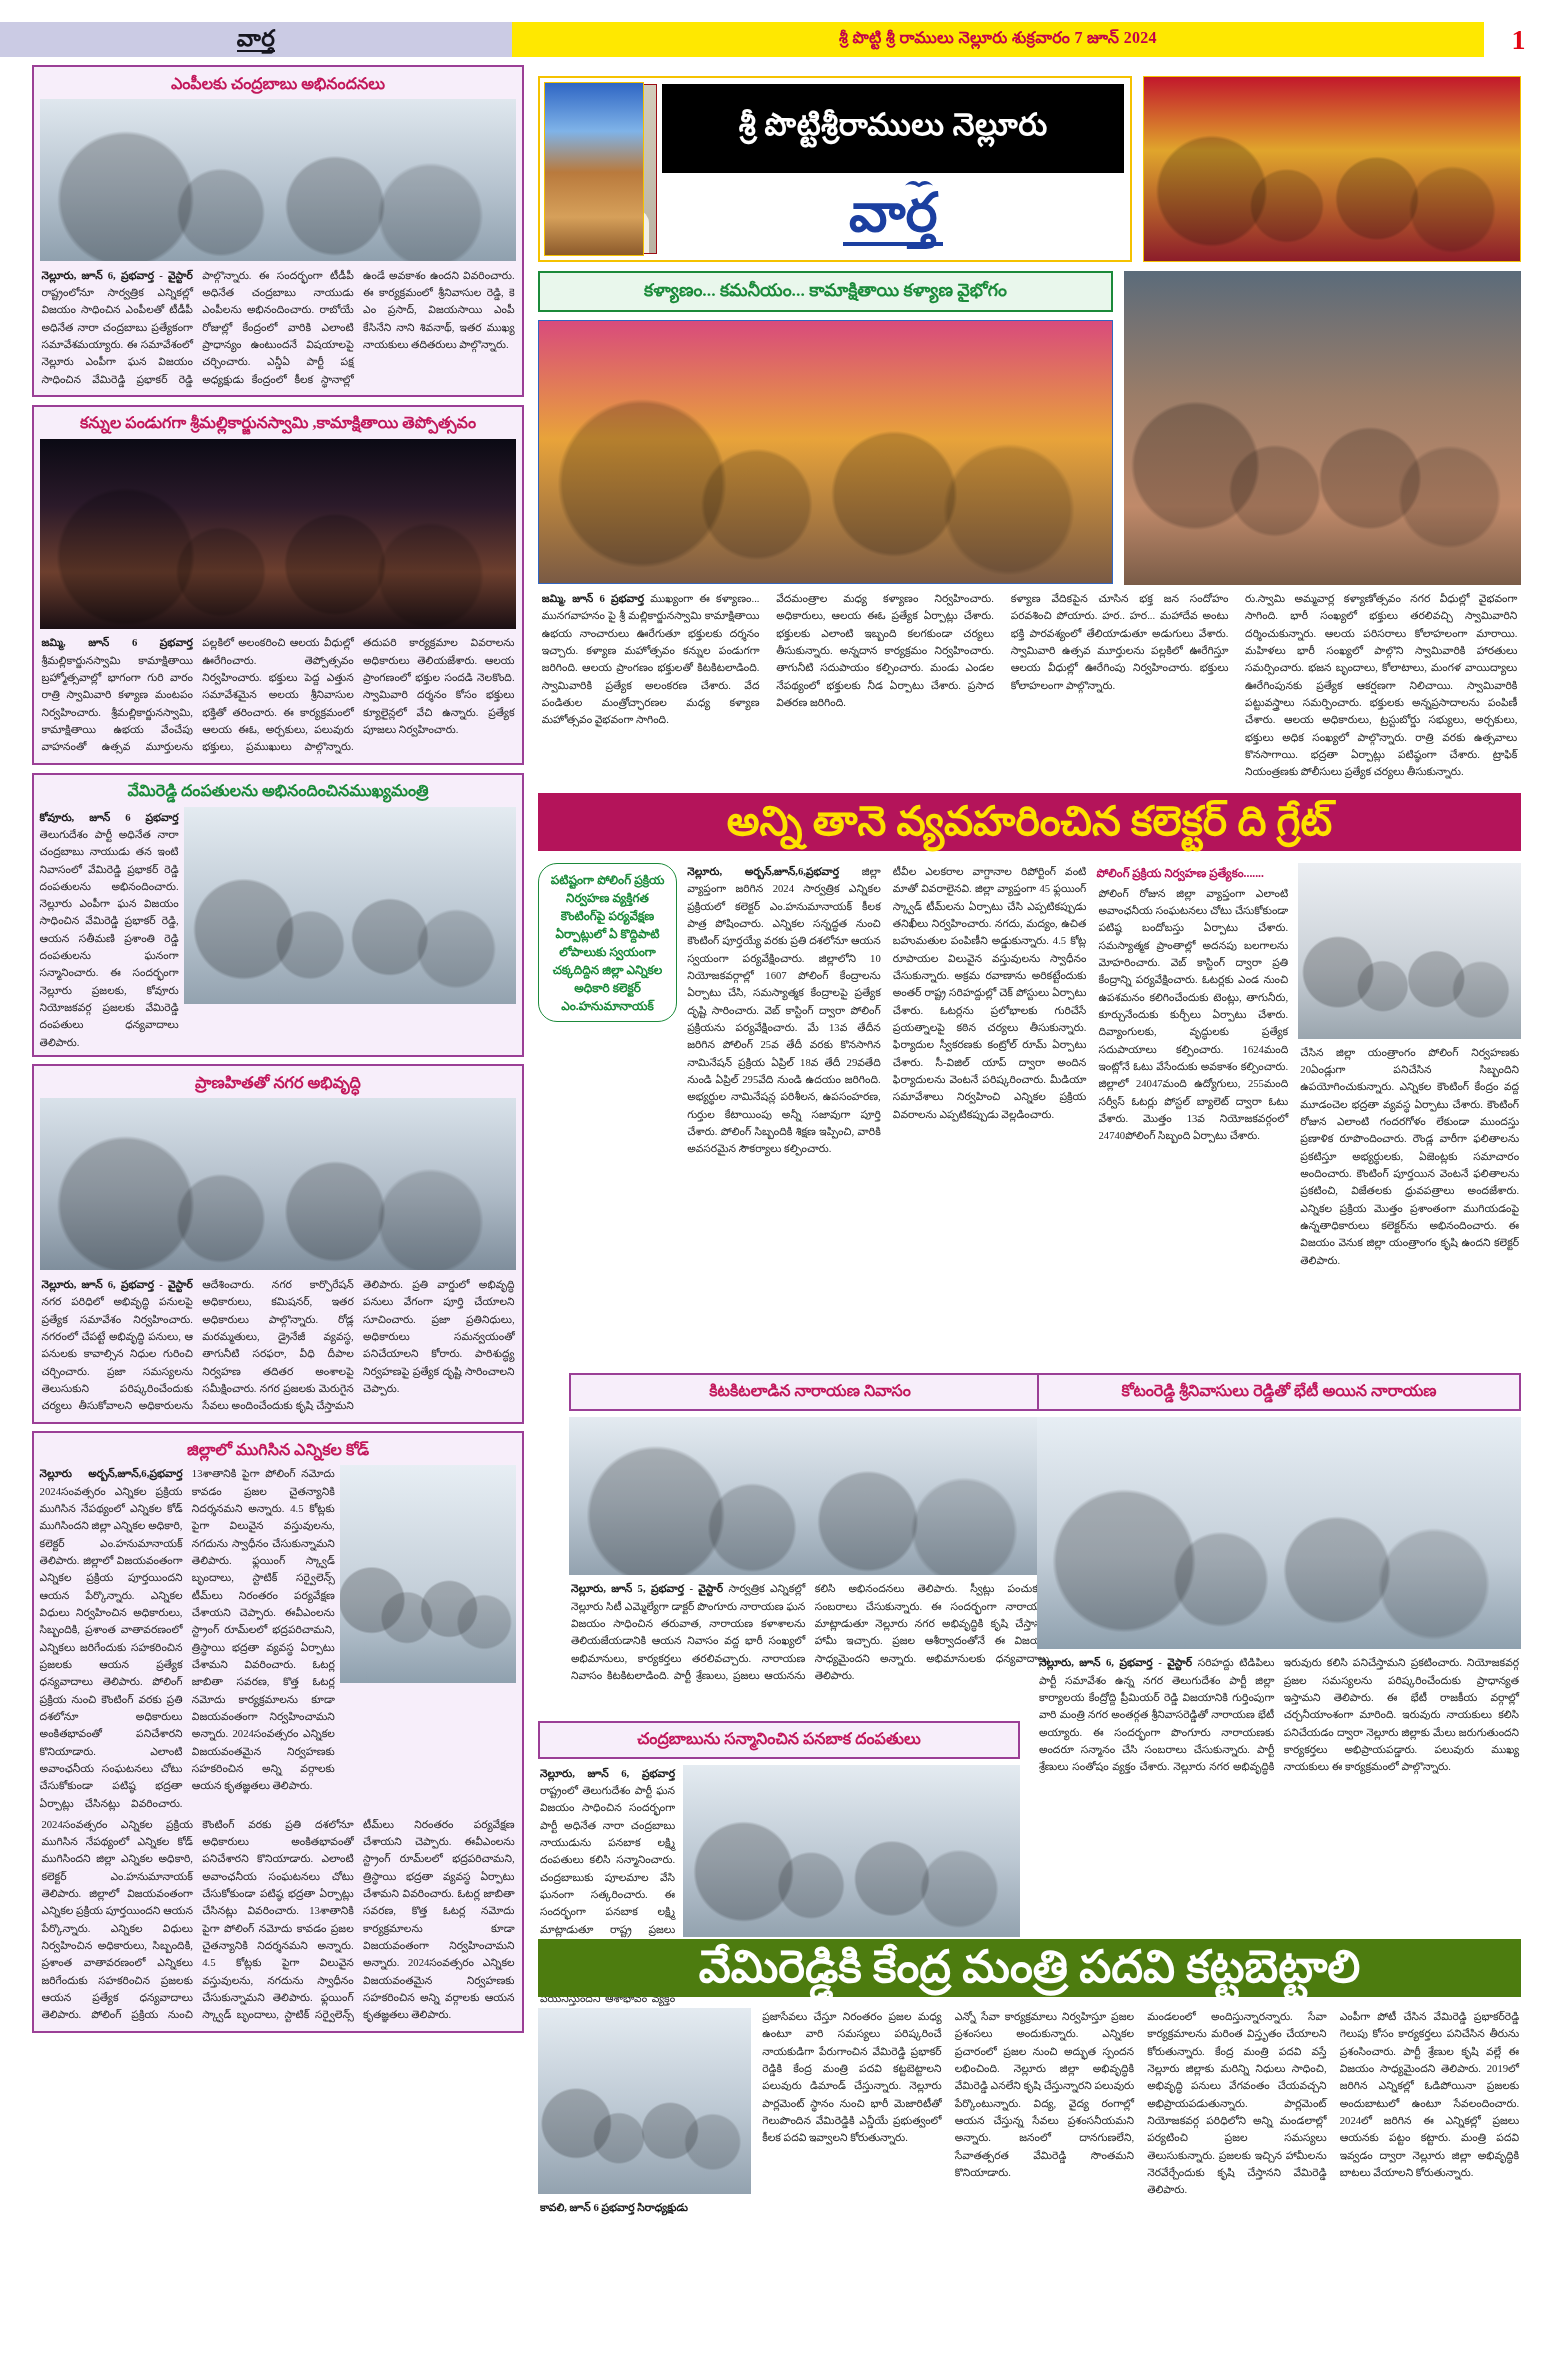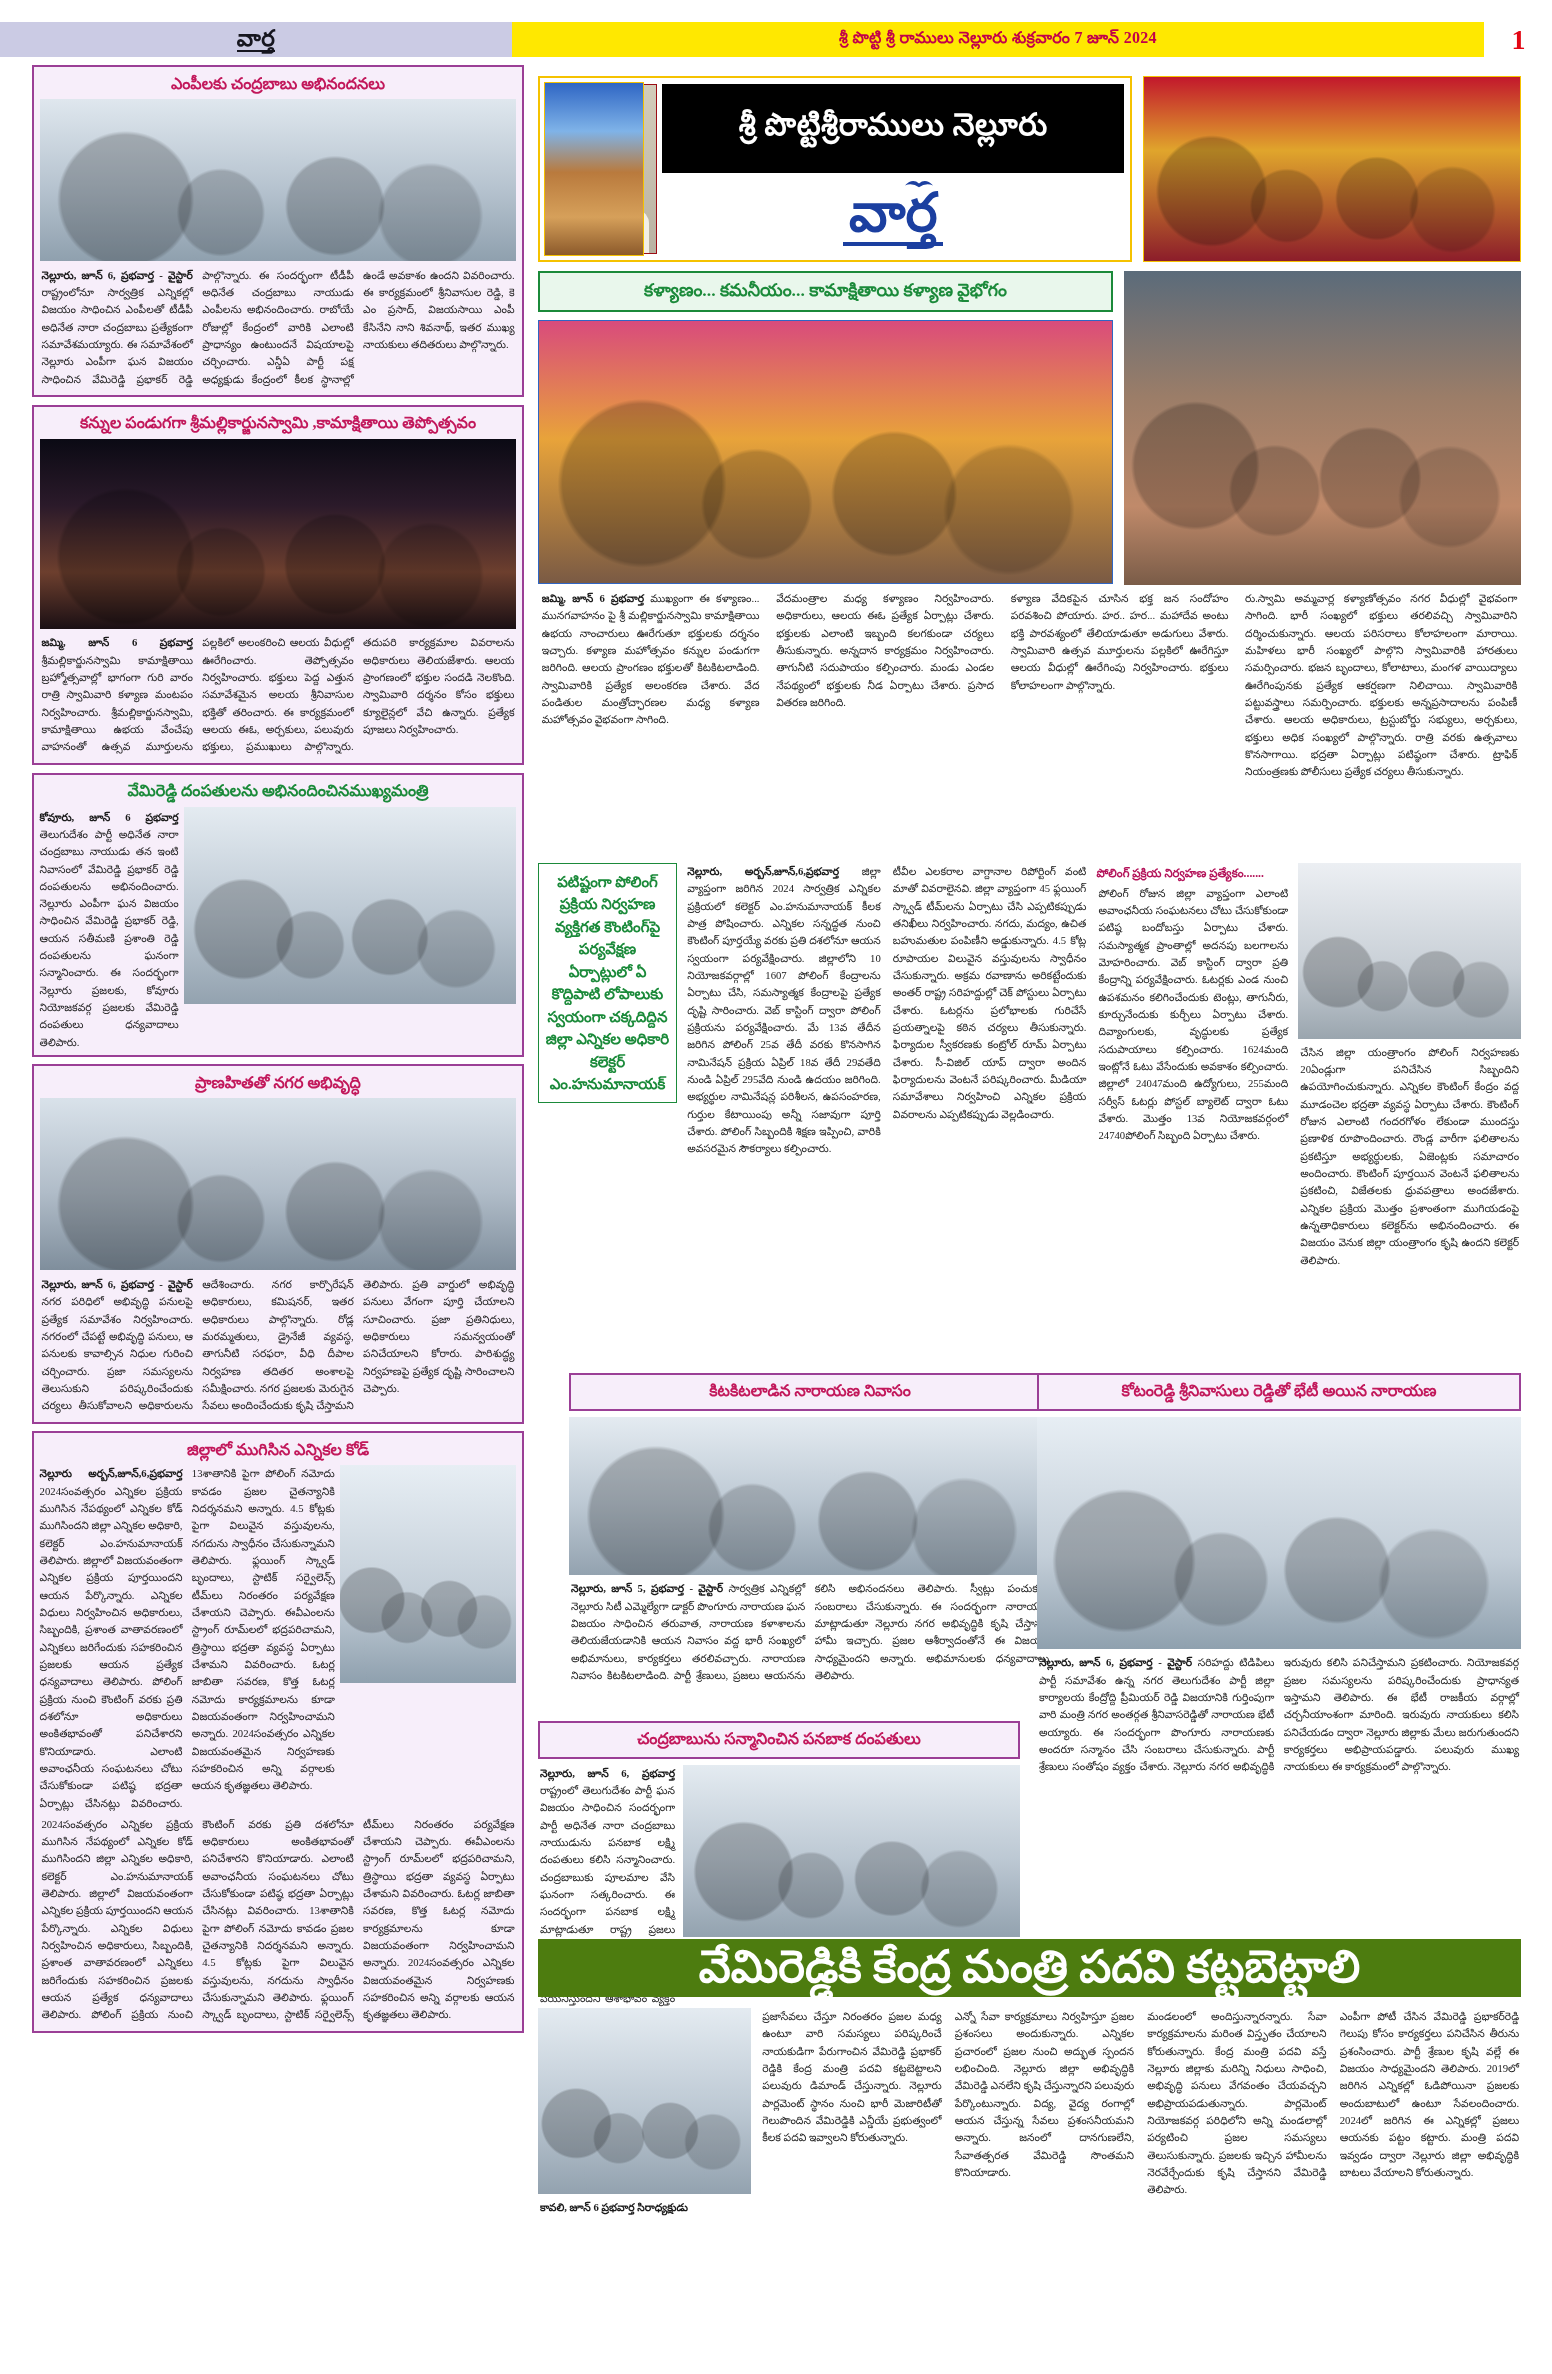--- a/index.html
+++ b/index.html
@@ -276,25 +276,26 @@
       <div class="body-text" style="flex:1 1 0; padding:0 3.7px;">
         <span style="font-weight:bold;">జమ్మి, జూన్ 6 ప్రభవార్త</span>
         <span>ముఖ్యంగా ఈ కళ్యాణం... మునగవాహనం పై శ్రీ మల్లికార్జునస్వామి కామాక్షితాయి ఉభయ నాంచారులు ఊరేగుతూ భక్తులకు దర్శనం ఇచ్చారు. కళ్యాణ మహోత్సవం కన్నుల పండుగగా జరిగింది. ఆలయ ప్రాంగణం భక్తులతో కిటకిటలాడింది. స్వామివారికి ప్రత్యేక అలంకరణ చేశారు. వేద పండితుల మంత్రోచ్ఛారణల మధ్య కళ్యాణ మహోత్సవం వైభవంగా సాగింది.</span>
       </div>
       <div class="body-text" style="flex:1 1 0; padding:0 3.7px;">వేదమంత్రాల మధ్య కళ్యాణం నిర్వహించారు. అధికారులు, ఆలయ ఈఓ ప్రత్యేక ఏర్పాట్లు చేశారు. భక్తులకు ఎలాంటి ఇబ్బంది కలగకుండా చర్యలు తీసుకున్నారు. అన్నదాన కార్యక్రమం నిర్వహించారు. తాగునీటి సదుపాయం కల్పించారు. మండు ఎండల నేపథ్యంలో భక్తులకు నీడ ఏర్పాటు చేశారు. ప్రసాద వితరణ జరిగింది.</div>
       <div class="body-text" style="flex:1 1 0; padding:0 3.7px;">కళ్యాణ వేదికపైన చూసిన భక్త జన సందోహం పరవశించి పోయారు. హర.. హర... మహాదేవ అంటు భక్తి పారవశ్యంలో తేలియాడుతూ అడుగులు వేశారు. స్వామివారి ఉత్సవ మూర్తులను పల్లకిలో ఊరేగిస్తూ ఆలయ వీధుల్లో ఊరేగింపు నిర్వహించారు. భక్తులు కోలాహలంగా పాల్గొన్నారు.</div>
       <div class="body-text" style="flex:1.25 1 0; padding:0 3.7px;">రు.స్వామి అమ్మవార్ల కళ్యాణోత్సవం నగర వీధుల్లో వైభవంగా సాగింది. భారీ సంఖ్యలో భక్తులు తరలివచ్చి స్వామివారిని దర్శించుకున్నారు. ఆలయ పరిసరాలు కోలాహలంగా మారాయి. మహిళలు భారీ సంఖ్యలో పాల్గొని స్వామివారికి హారతులు సమర్పించారు. భజన బృందాలు, కోలాటాలు, మంగళ వాయిద్యాలు ఊరేగింపునకు ప్రత్యేక ఆకర్షణగా నిలిచాయి. స్వామివారికి పట్టువస్త్రాలు సమర్పించారు. భక్తులకు అన్నప్రసాదాలను పంపిణీ చేశారు. ఆలయ అధికారులు, ట్రస్టుబోర్డు సభ్యులు, అర్చకులు, భక్తులు అధిక సంఖ్యలో పాల్గొన్నారు. రాత్రి వరకు ఉత్సవాలు కొనసాగాయి. భద్రతా ఏర్పాట్లు పటిష్ఠంగా చేశారు. ట్రాఫిక్ నియంత్రణకు పోలీసులు ప్రత్యేక చర్యలు తీసుకున్నారు.</div>
     </div>
   </div>
 
+  <div class="banner pink" style="position:absolute; left:538px; top:793px; width:983px; height:58px;">అన్ని తానె వ్యవహరించిన కలెక్టర్ ది గ్రేట్</div>
 
   <div class="col" style="left:538px; top:863px; width:983px; height:501px;">
     <div style="display:flex; gap:8.3px; height:100%;">
       <div style="flex:0 0 139px;">
-        <div class="green-blurb" style="font-size:15px;">పటిష్టంగా పోలింగ్ ప్రక్రియ నిర్వహణ వ్యక్తిగత కౌంటింగ్‌పై పర్యవేక్షణ ఏర్పాట్లులో ఏ కొద్దిపాటి లోపాలుకు స్వయంగా చక్కదిద్దిన జిల్లా ఎన్నికల అధికారి కలెక్టర్ ఎం.హనుమానాయక్</div>
+        <div class="green-blurb" style="font-size:12px;border-radius:19px;">పటిష్టంగా పోలింగ్ ప్రక్రియ నిర్వహణ వ్యక్తిగత కౌంటింగ్‌పై పర్యవేక్షణ ఏర్పాట్లులో ఏ కొద్దిపాటి లోపాలుకు స్వయంగా చక్కదిద్దిన జిల్లా ఎన్నికల అధికారి కలెక్టర్ ఎం.హనుమానాయక్</div>
       </div>
       <div class="body-text" style="flex:1 1 0; padding:0 1.9px;">
         <span style="font-weight:bold;">నెల్లూరు, అర్బన్,జూన్,6,ప్రభవార్త</span>
         <span>జిల్లా వ్యాప్తంగా జరిగిన 2024 సార్వత్రిక ఎన్నికల ప్రక్రియలో కలెక్టర్ ఎం.హనుమానాయక్ కీలక పాత్ర పోషించారు. ఎన్నికల సన్నద్ధత నుంచి కౌంటింగ్ పూర్తయ్యే వరకు ప్రతి దశలోనూ ఆయన స్వయంగా పర్యవేక్షించారు. జిల్లాలోని 10 నియోజకవర్గాల్లో 1607 పోలింగ్ కేంద్రాలను ఏర్పాటు చేసి, సమస్యాత్మక కేంద్రాలపై ప్రత్యేక దృష్టి సారించారు. వెబ్ కాస్టింగ్ ద్వారా పోలింగ్ ప్రక్రియను పర్యవేక్షించారు. మే 13వ తేదీన జరిగిన పోలింగ్ 25వ తేదీ వరకు కొనసాగిన నామినేషన్ ప్రక్రియ ఏప్రిల్ 18వ తేదీ 29వతేది నుండి ఏప్రిల్ 295వేది నుండి ఉదయం జరిగింది. అభ్యర్థుల నామినేషన్ల పరిశీలన, ఉపసంహరణ, గుర్తుల కేటాయింపు అన్నీ సజావుగా పూర్తి చేశారు. పోలింగ్ సిబ్బందికి శిక్షణ ఇప్పించి, వారికి అవసరమైన సౌకర్యాలు కల్పించారు.</span>
       </div>
       <div class="body-text" style="flex:1 1 0; padding:0 1.9px;">టీవీల ఎలకరాల వాగ్దానాల రిపోర్టింగ్ వంటి మాతో వివరాలైనవి. జిల్లా వ్యాప్తంగా 45 ఫ్లయింగ్ స్క్వాడ్ టీమ్‌లను ఏర్పాటు చేసి ఎప్పటికప్పుడు తనిఖీలు నిర్వహించారు. నగదు, మద్యం, ఉచిత బహుమతుల పంపిణీని అడ్డుకున్నారు. 4.5 కోట్ల రూపాయల విలువైన వస్తువులను స్వాధీనం చేసుకున్నారు. అక్రమ రవాణాను అరికట్టేందుకు అంతర్ రాష్ట్ర సరిహద్దుల్లో చెక్ పోస్టులు ఏర్పాటు చేశారు. ఓటర్లను ప్రలోభాలకు గురిచేసే ప్రయత్నాలపై కఠిన చర్యలు తీసుకున్నారు. ఫిర్యాదుల స్వీకరణకు కంట్రోల్ రూమ్ ఏర్పాటు చేశారు. సీ-విజిల్ యాప్ ద్వారా అందిన ఫిర్యాదులను వెంటనే పరిష్కరించారు. మీడియా సమావేశాలు నిర్వహించి ఎన్నికల ప్రక్రియ వివరాలను ఎప్పటికప్పుడు వెల్లడించారు.</div>
       <div style="flex:1 1 0;">
         <div class="inline-head">పోలింగ్ ప్రక్రియ నిర్వహణ ప్రత్యేకం.......</div>
         <div class="body-text" style="padding:0 1.9px;">పోలింగ్ రోజున జిల్లా వ్యాప్తంగా ఎలాంటి అవాంఛనీయ సంఘటనలు చోటు చేసుకోకుండా పటిష్ఠ బందోబస్తు ఏర్పాటు చేశారు. సమస్యాత్మక ప్రాంతాల్లో అదనపు బలగాలను మోహరించారు. వెబ్ కాస్టింగ్ ద్వారా ప్రతి కేంద్రాన్ని పర్యవేక్షించారు. ఓటర్లకు ఎండ నుంచి ఉపశమనం కలిగించేందుకు టెంట్లు, తాగునీరు, కూర్చునేందుకు కుర్చీలు ఏర్పాటు చేశారు. దివ్యాంగులకు, వృద్ధులకు ప్రత్యేక సదుపాయాలు కల్పించారు. 1624మంది ఇంట్లోనే ఓటు వేసేందుకు అవకాశం కల్పించారు. జిల్లాలో 24047మంది ఉద్యోగులు, 255మంది సర్వీస్ ఓటర్లు పోస్టల్ బ్యాలెట్ ద్వారా ఓటు వేశారు. మొత్తం 13వ నియోజకవర్గంలో 24740పోలింగ్ సిబ్బంది ఏర్పాటు చేశారు.</div>
       </div>

